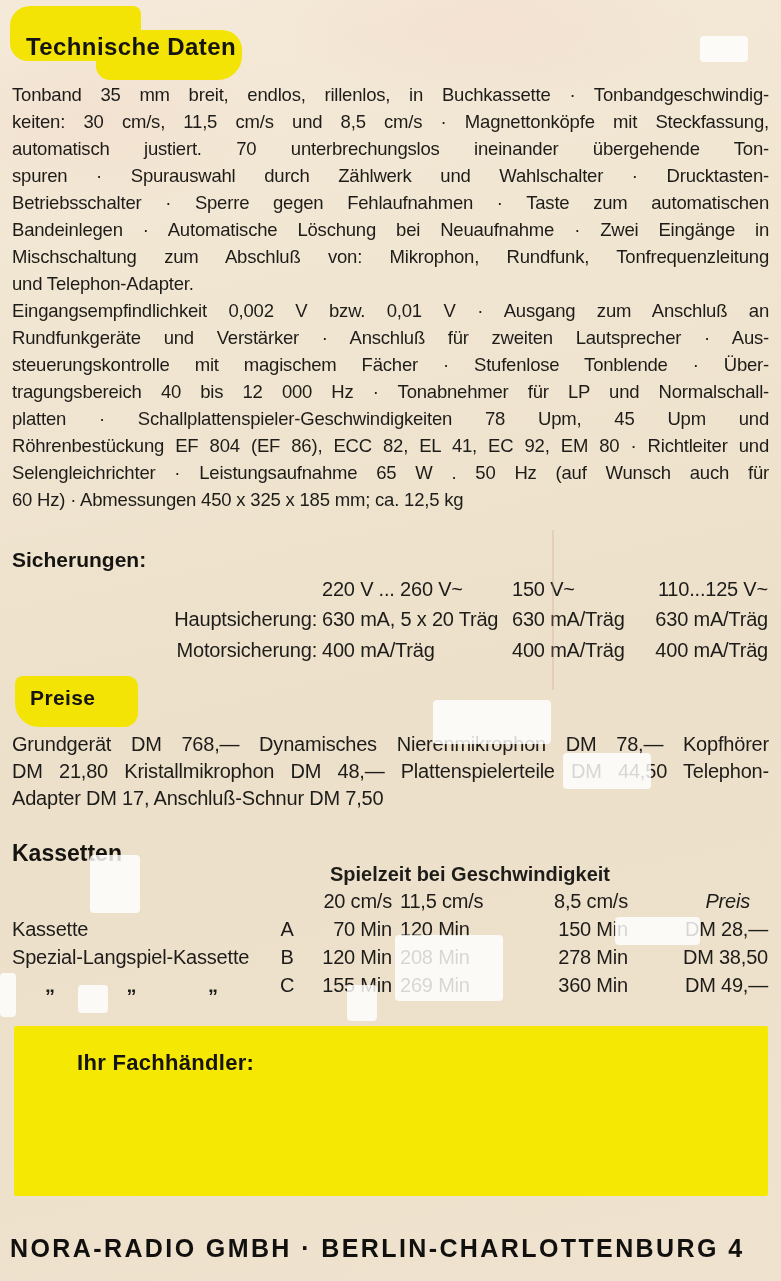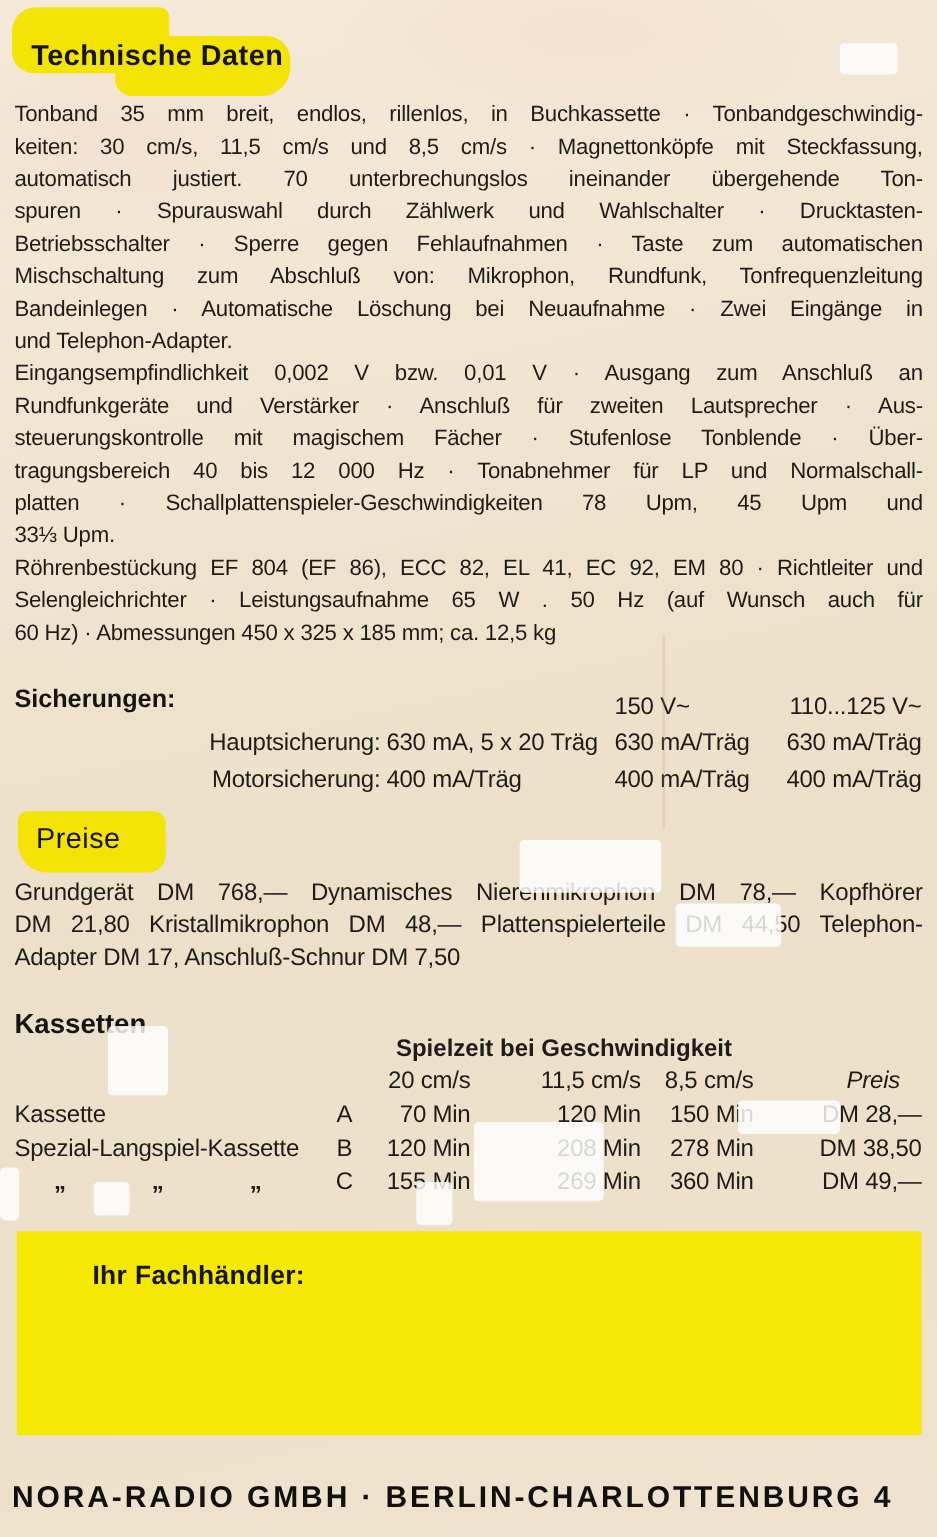--- a/index.html
+++ b/index.html
@@ -19,51 +19,51 @@
   .hl-a{left:10px;top:6px;width:131px;height:55px;border-radius:20px 8px 10px 18px;}
   .hl-b{left:96px;top:30px;width:146px;height:50px;border-radius:10px 20px 24px 14px;}
   .hl-p{left:15px;top:676px;width:123px;height:51px;border-radius:8px 10px 14px 24px;}
   .sec-title{
     position:absolute;left:26px;top:33px;
     font-size:24px;font-weight:bold;letter-spacing:.4px;color:#161411;
     white-space:nowrap;
   }
   .preise-title{
     position:absolute;left:30px;top:686px;
-    font-size:24px;font-weight:normal;letter-spacing:.4px;color:#161411;
+    font-size:21px;font-weight:bold;letter-spacing:.4px;color:#161411;
   }
   
   .tech{
     position:absolute;left:12px;top:81px;width:757px;
     font-size:18.5px;letter-spacing:-0.2px;
   }
   .jline{
     height:27px;line-height:27px;overflow:hidden;
     text-align:justify;text-align-last:justify;
   }
   .jline.pend{text-align-last:left;}
   .prices-block{
     position:absolute;left:12px;top:731px;width:757px;
     font-size:20px;letter-spacing:-0.2px;
   }
   
-  .h-sich{position:absolute;left:12px;top:571px;font-size:21px;font-weight:bold;color:#161411;}
+  .h-sich{position:absolute;left:12px;top:548px;font-size:21px;font-weight:bold;color:#161411;}
   .h-kass{position:absolute;left:12px;top:840px;font-size:23px;font-weight:bold;color:#161411;}
   
   .frow{position:absolute;left:12px;width:757px;height:27px;line-height:27px;font-size:20px;letter-spacing:-0.2px;}
   .frow .fl{position:absolute;left:0;width:305px;text-align:right;}
   .frow .c1{position:absolute;left:310px;width:195px;}
   .frow .c2{position:absolute;left:500px;width:135px;}
   .frow .c3{position:absolute;right:1px;width:130px;text-align:right;}
   
   .krow{position:absolute;left:12px;width:757px;height:27px;line-height:27px;font-size:20px;letter-spacing:-0.2px;}
   .krow .kname{position:absolute;left:0;width:262px;}
   .krow .kvar{position:absolute;left:262px;width:26px;text-align:center;}
   .krow .kt1{position:absolute;left:258px;width:122px;text-align:right;}
-  .krow .kt2{position:absolute;left:400px;width:122px;text-align:right;}
+  .krow .kt2{position:absolute;left:388px;width:122px;text-align:left;}
   .krow .kt3{position:absolute;left:494px;width:122px;text-align:right;}
   .krow .kpr{position:absolute;left:616px;width:140px;text-align:right;}
   .krow .kpr.hdr{padding-right:18px;width:122px;font-style:italic;}
   .ktitle{position:absolute;left:312px;top:861px;width:316px;text-align:center;
     font-size:20px;font-weight:bold;height:27px;line-height:27px;}
   .ditto{padding-left:33px;word-spacing:66px;letter-spacing:0;font-weight:bold;}
   
   .dealer{
     position:absolute;left:14px;top:1026px;width:754px;height:170px;
     background:#f5e903;border-radius:2px;
@@ -90,36 +90,36 @@
   <div class="hl hl-a"></div>
   <div class="hl hl-b"></div>
   <div class="sec-title">Technische Daten</div>
 
   <div class="tech">
     <div class="jline">Tonband 35 mm breit, endlos, rillenlos, in Buchkassette · Tonbandgeschwindig-</div>
     <div class="jline">keiten: 30 cm/s, 11,5 cm/s und 8,5 cm/s · Magnettonköpfe mit Steckfassung,</div>
     <div class="jline">automatisch justiert. 70 unterbrechungslos ineinander übergehende Ton-</div>
     <div class="jline">spuren · Spurauswahl durch Zählwerk und Wahlschalter · Drucktasten-</div>
     <div class="jline">Betriebsschalter · Sperre gegen Fehlaufnahmen · Taste zum automatischen</div>
+    <div class="jline">Bandeinlegen · Automatische Löschung bei Neuaufnahme · Zwei Eingänge in</div>
     <div class="jline">Mischschaltung zum Abschluß von: Mikrophon, Rundfunk, Tonfrequenzleitung</div>
-    <div class="jline">Bandeinlegen · Automatische Löschung bei Neuaufnahme · Zwei Eingänge in</div>
     <div class="jline pend">und Telephon-Adapter.</div>
     <div class="jline">Eingangsempfindlichkeit 0,002 V bzw. 0,01 V · Ausgang zum Anschluß an</div>
     <div class="jline">Rundfunkgeräte und Verstärker · Anschluß für zweiten Lautsprecher · Aus-</div>
     <div class="jline">steuerungskontrolle mit magischem Fächer · Stufenlose Tonblende · Über-</div>
     <div class="jline">tragungsbereich 40 bis 12 000 Hz · Tonabnehmer für LP und Normalschall-</div>
     <div class="jline">platten · Schallplattenspieler-Geschwindigkeiten 78 Upm, 45 Upm und</div>
-    <div class="jline pend">33⅓ Upm.</div>
     <div class="jline">Röhrenbestückung EF 804 (EF 86), ECC 82, EL 41, EC 92, EM 80 · Richtleiter und</div>
     <div class="jline">Selengleichrichter · Leistungsaufnahme 65 W . 50 Hz (auf Wunsch auch für</div>
     <div class="jline pend">60 Hz) · Abmessungen 450 x 325 x 185 mm; ca. 12,5 kg</div>
   </div>
 
   <div class="h-sich">Sicherungen:</div>
   <div class="frow" style="top:576px;">
+    <span class="c1">220 V ... 260 V~</span>
     <span class="c2">150 V~</span>
     <span class="c3">110...125 V~</span>
   </div>
   <div class="frow" style="top:606px;">
     <span class="fl">Hauptsicherung:</span>
     <span class="c1">630 mA, 5 x 20 Träg</span>
     <span class="c2">630 mA/Träg</span>
     <span class="c3">630 mA/Träg</span>
   </div>
   <div class="frow" style="top:637px;">

